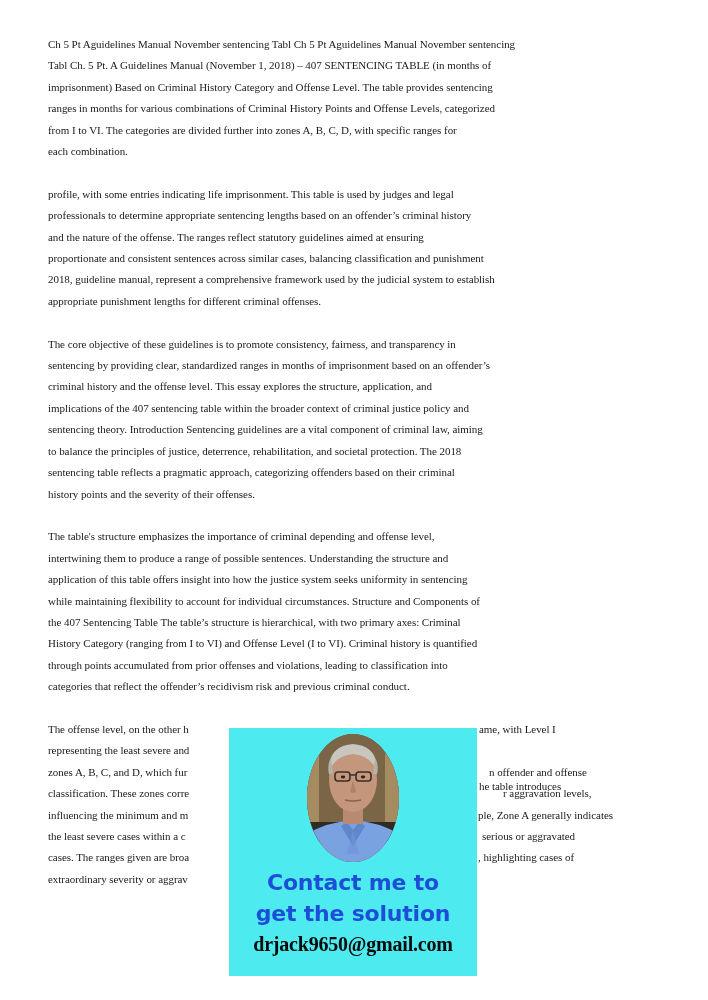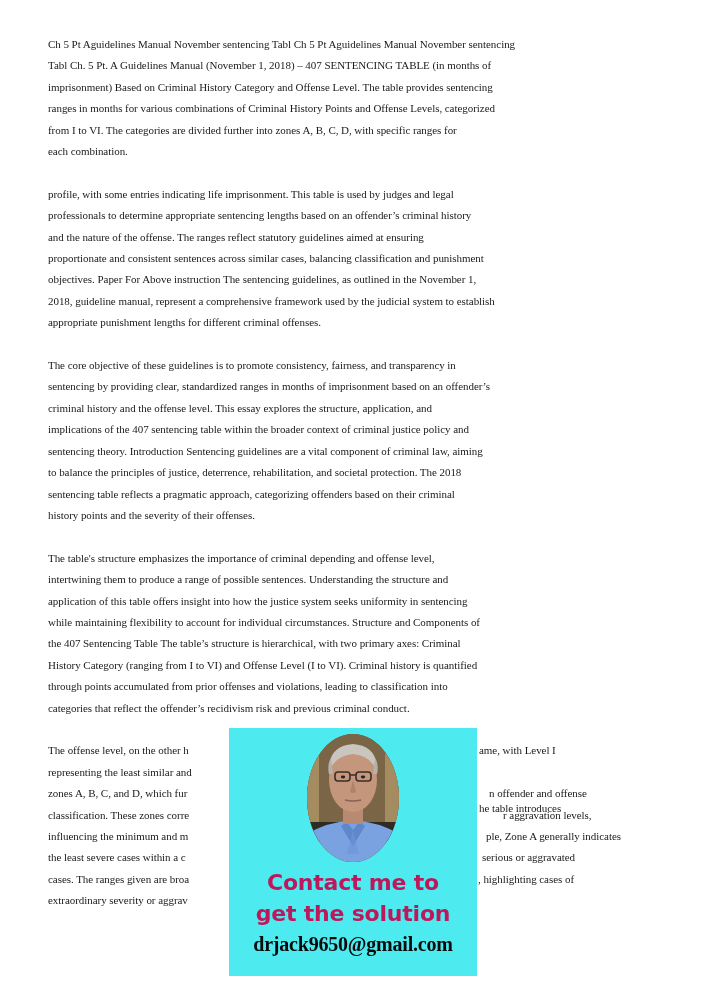--- a/index.html
+++ b/index.html
@@ -56,21 +56,21 @@
   .promo-headline {
     position: absolute;
     left: 0;
     width: 100%;
     top: 139px;
     text-align: center;
     font-family: "DejaVu Sans", "Liberation Sans", sans-serif;
     font-weight: bold;
     font-size: 22px;
     line-height: 31px;
-    color: #be185d;
+    color: #1d4ed8;
     letter-spacing: -0.2px;
   }
   .promo-headline span { display: block; }
   .promo-email {
     position: absolute;
     left: 0;
     width: 100%;
     top: 203px;
     text-align: center;
     font-family: "Liberation Serif", "DejaVu Serif", serif;
@@ -93,21 +93,20 @@
     <span class="ln">ranges in months for various combinations of Criminal History Points and Offense Levels, categorized</span>
     <span class="ln">from I to VI. The categories are divided further into zones A, B, C, D, with specific ranges for</span>
     <span class="ln">each combination.</span>
   </p>
 
   <p class="para">
     <span class="ln">profile, with some entries indicating life imprisonment. This table is used by judges and legal</span>
     <span class="ln">professionals to determine appropriate sentencing lengths based on an offender’s criminal history</span>
     <span class="ln">and the nature of the offense. The ranges reflect statutory guidelines aimed at ensuring</span>
     <span class="ln">proportionate and consistent sentences across similar cases, balancing classification and punishment</span>
-    <span class="ln">objectives. Paper For Above instruction The sentencing guidelines, as outlined in the November 1,</span>
     <span class="ln">2018, guideline manual, represent a comprehensive framework used by the judicial system to establish</span>
     <span class="ln">appropriate punishment lengths for different criminal offenses.</span>
   </p>
 
   <p class="para">
     <span class="ln">The core objective of these guidelines is to promote consistency, fairness, and transparency in</span>
     <span class="ln">sentencing by providing clear, standardized ranges in months of imprisonment based on an offender’s</span>
     <span class="ln">criminal history and the offense level. This essay explores the structure, application, and</span>
     <span class="ln">implications of the 407 sentencing table within the broader context of criminal justice policy and</span>
     <span class="ln">sentencing theory. Introduction Sentencing guidelines are a vital component of criminal law, aiming</span>
@@ -126,34 +125,34 @@
     <span class="ln">through points accumulated from prior offenses and violations, leading to classification into</span>
     <span class="ln">categories that reflect the offender’s recidivism risk and previous criminal conduct.</span>
   </p>
 
   <p class="para" style="position:relative;">
     <span class="ln" style="position:relative;height:21.4px;">
       <span>The offense level, on the other h</span>
       <span style="position:absolute;left:431px;">ame, with Level I</span>
     </span>
     <span class="ln" style="position:relative;height:21.4px;">
-      <span>representing the least similar and</span>
+      <span>representing the least severe and</span>
       <span style="position:absolute;left:431px;margin-top:36px;">he table introduces</span>
     </span>
     <span class="ln" style="position:relative;height:21.4px;">
       <span>zones A, B, C, and D, which fur</span>
       <span style="position:absolute;left:441px;">n offender and offense</span>
     </span>
     <span class="ln" style="position:relative;height:21.4px;">
       <span>classification. These zones corre</span>
       <span style="position:absolute;left:431px;margin-left:24px;">r aggravation levels,</span>
     </span>
     <span class="ln" style="position:relative;height:21.4px;">
       <span>influencing the minimum and m</span>
-      <span style="position:absolute;left:430px;margin-left:8px;">ple, Zone A generally indicates</span>
+      <span style="position:absolute;left:430px;">ple, Zone A generally indicates</span>
     </span>
     <span class="ln" style="position:relative;height:21.4px;">
       <span>the least severe cases within a c</span>
       <span style="position:absolute;left:434px;">serious or aggravated</span>
     </span>
     <span class="ln" style="position:relative;height:21.4px;">
       <span>cases. The ranges given are broa</span>
       <span style="position:absolute;left:430px;">, highlighting cases of</span>
     </span>
     <span class="ln" style="position:relative;height:21.4px;">

